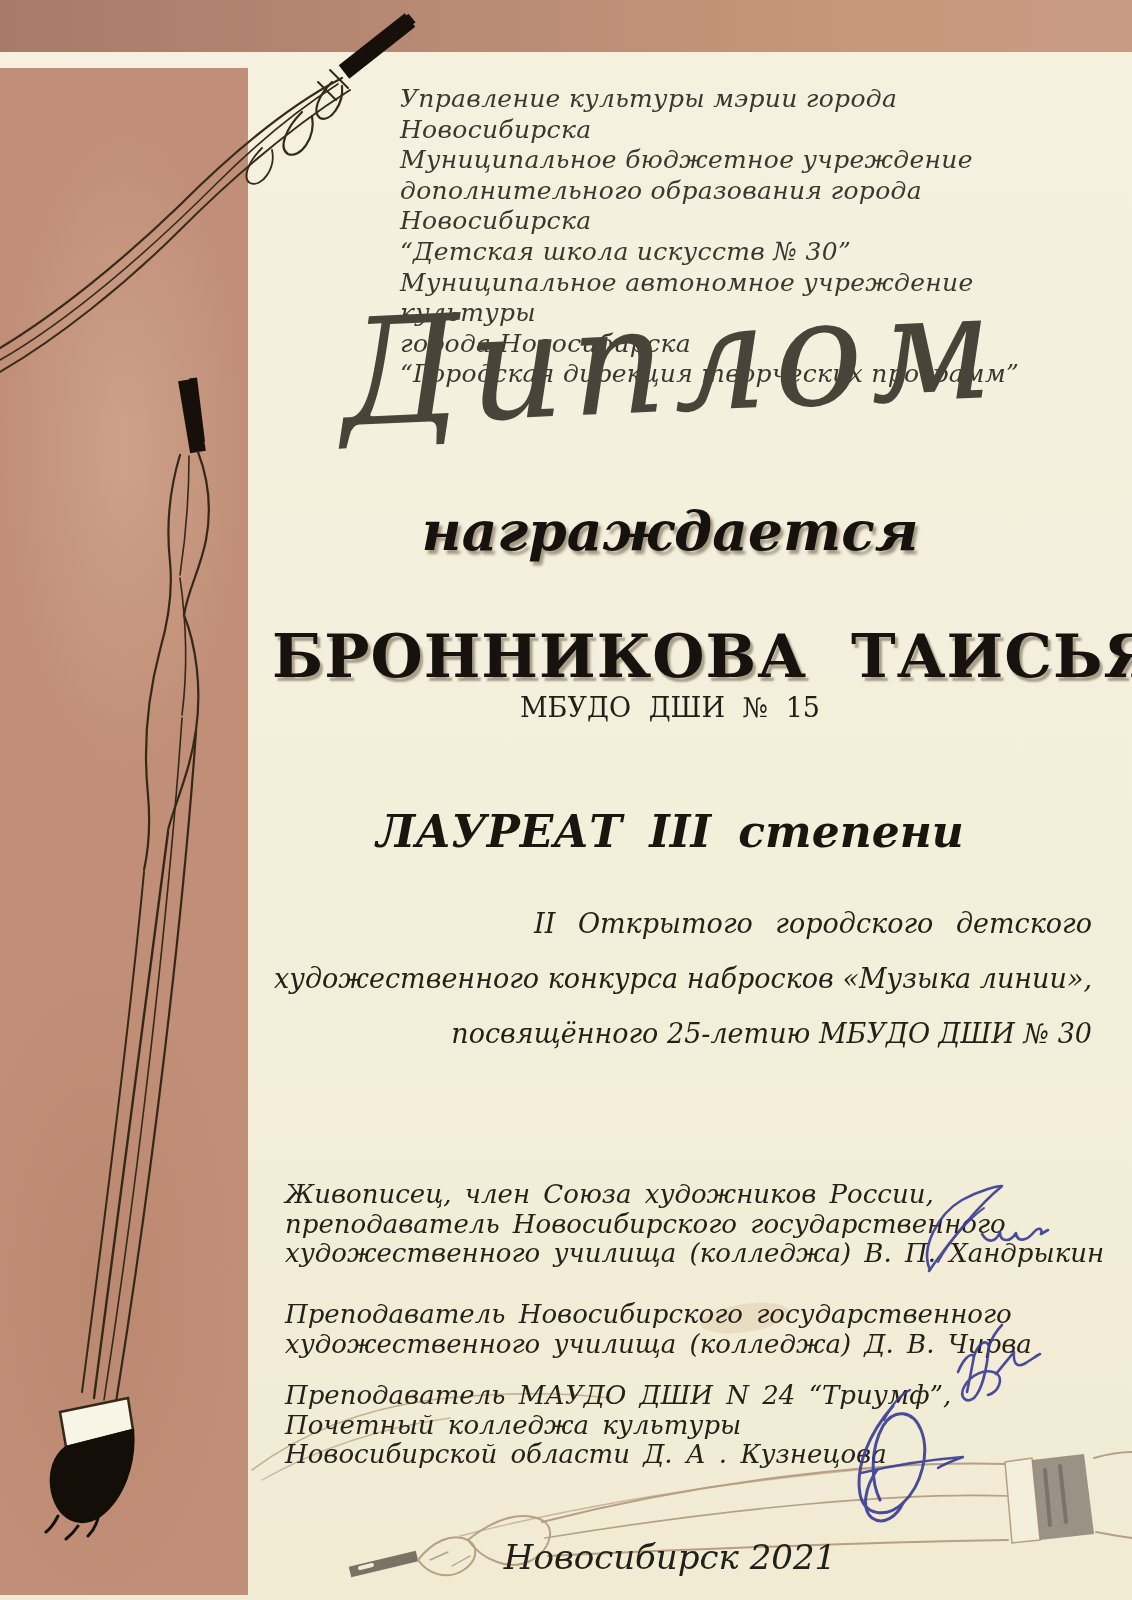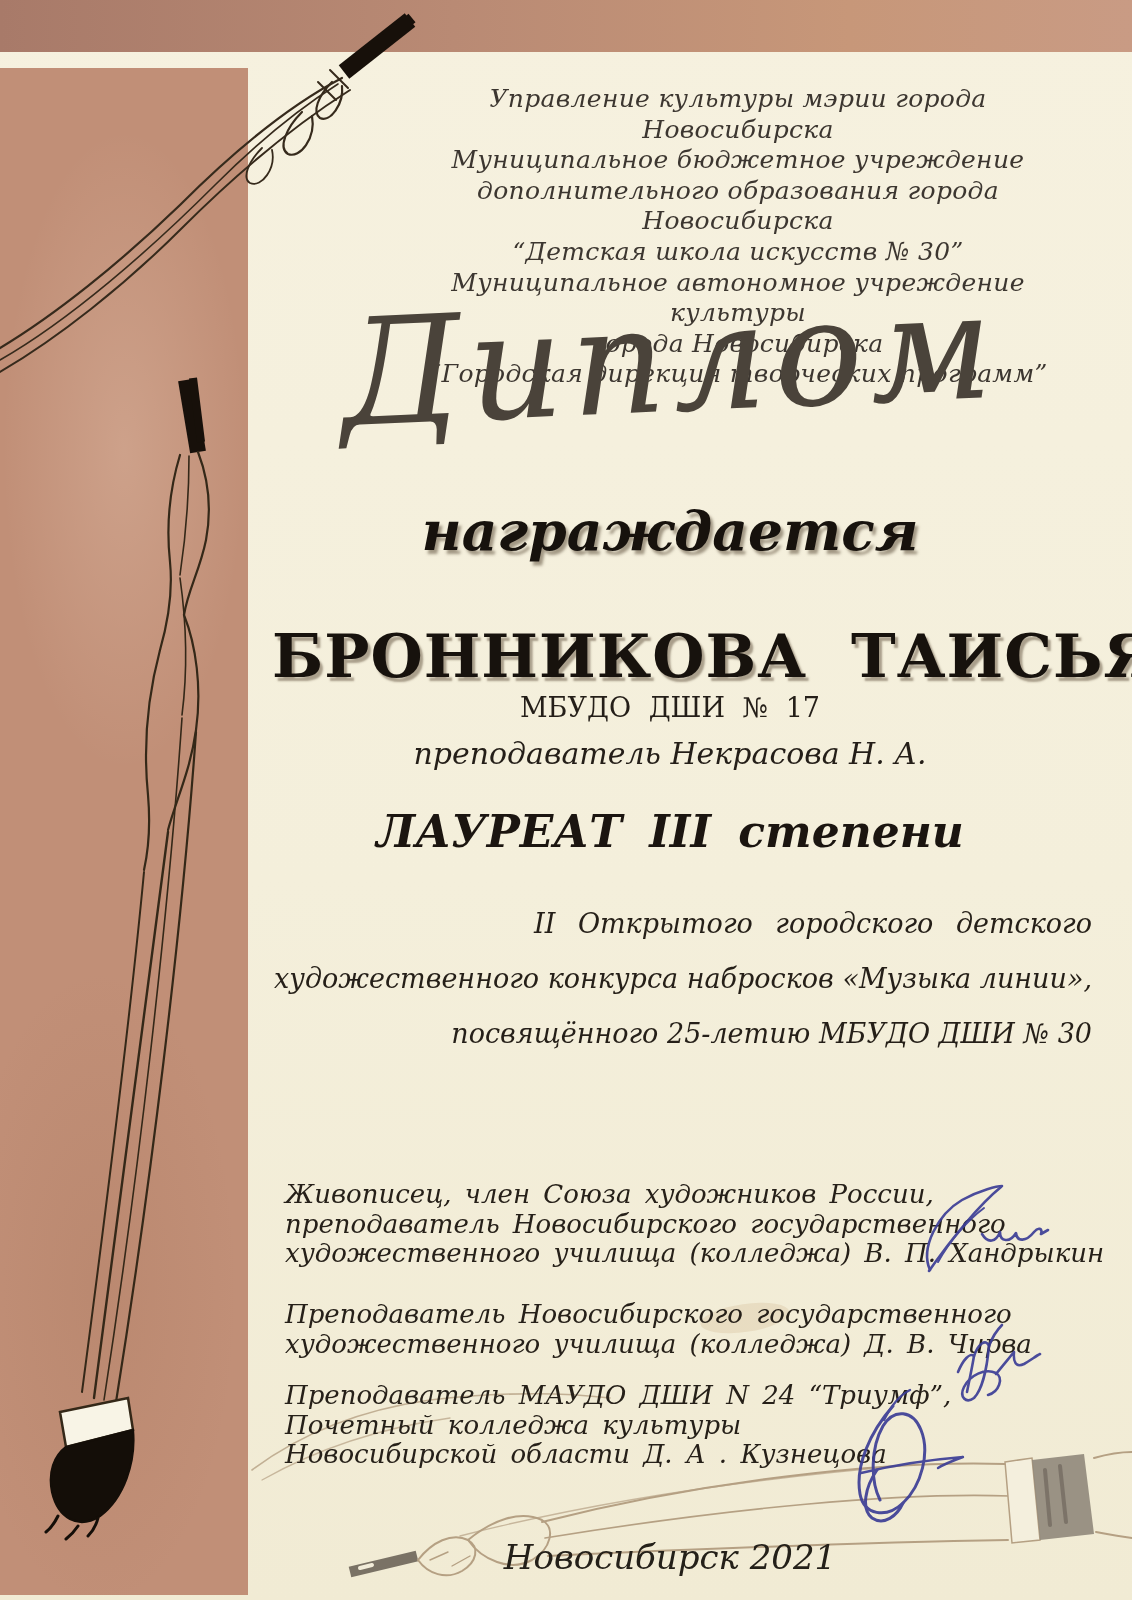--- a/index.html
+++ b/index.html
@@ -21,22 +21,22 @@
     background:#c18f77;
     background-image:radial-gradient(ellipse 70% 30% at 50% 25%, rgba(255,233,214,0.20), rgba(255,233,214,0) 70%),
                      radial-gradient(ellipse 80% 30% at 40% 80%, rgba(140,90,60,0.12), rgba(140,90,60,0) 70%);
   }
   svg.layer{position:absolute;left:0;top:0;width:1132px;height:1600px;pointer-events:none;}
   #sketch-layer{z-index:1;}
   .content{position:absolute;left:0;top:0;width:1132px;height:1600px;z-index:2;}
   #ink-layer{z-index:3;}
 
   .header-block{
-    position:absolute;top:84px;right:64px;width:660px;
-    text-align:center;
+    position:absolute;top:84px;right:72px;width:660px;
+    text-align:left;
     font-style:italic;
     font-size:25px;line-height:30.6px;
     color:#3c3630;
     letter-spacing:0.3px;
   }
   .title{
     position:absolute;left:300px;top:268px;width:740px;
     text-align:center;
     font-style:italic;
     font-size:148px;line-height:185px;
@@ -178,22 +178,21 @@
       <div>“Детская школа искусств № 30”</div>
       <div>Муниципальное автономное учреждение культуры</div>
       <div>города Новосибирска</div>
       <div>“Городская дирекция творческих программ”</div>
     </div>
 
     <div class="title">Диплом</div>
 
     <div class="centered awarded">награждается</div>
     <div class="centered recipient">БРОННИКОВА ТАИСЬЯ</div>
-    <div class="centered school">МБУДО ДШИ № 17</div>
-    <div class="centered teacher">преподаватель Некрасова Н. А.</div>
+    <div class="centered school">МБУДО ДШИ № 15</div>
     <div class="centered rank">ЛАУРЕАТ III степени</div>
 
     <div class="competition">
       <div class="wide">II Открытого городского детского</div>
       <div>художественного конкурса набросков «Музыка линии»,</div>
       <div>посвящённого 25-летию МБУДО ДШИ № 30</div>
     </div>
 
     <div id="sig-block-1" class="sig-block">
       <div>Живописец, член Союза художников России,</div>

